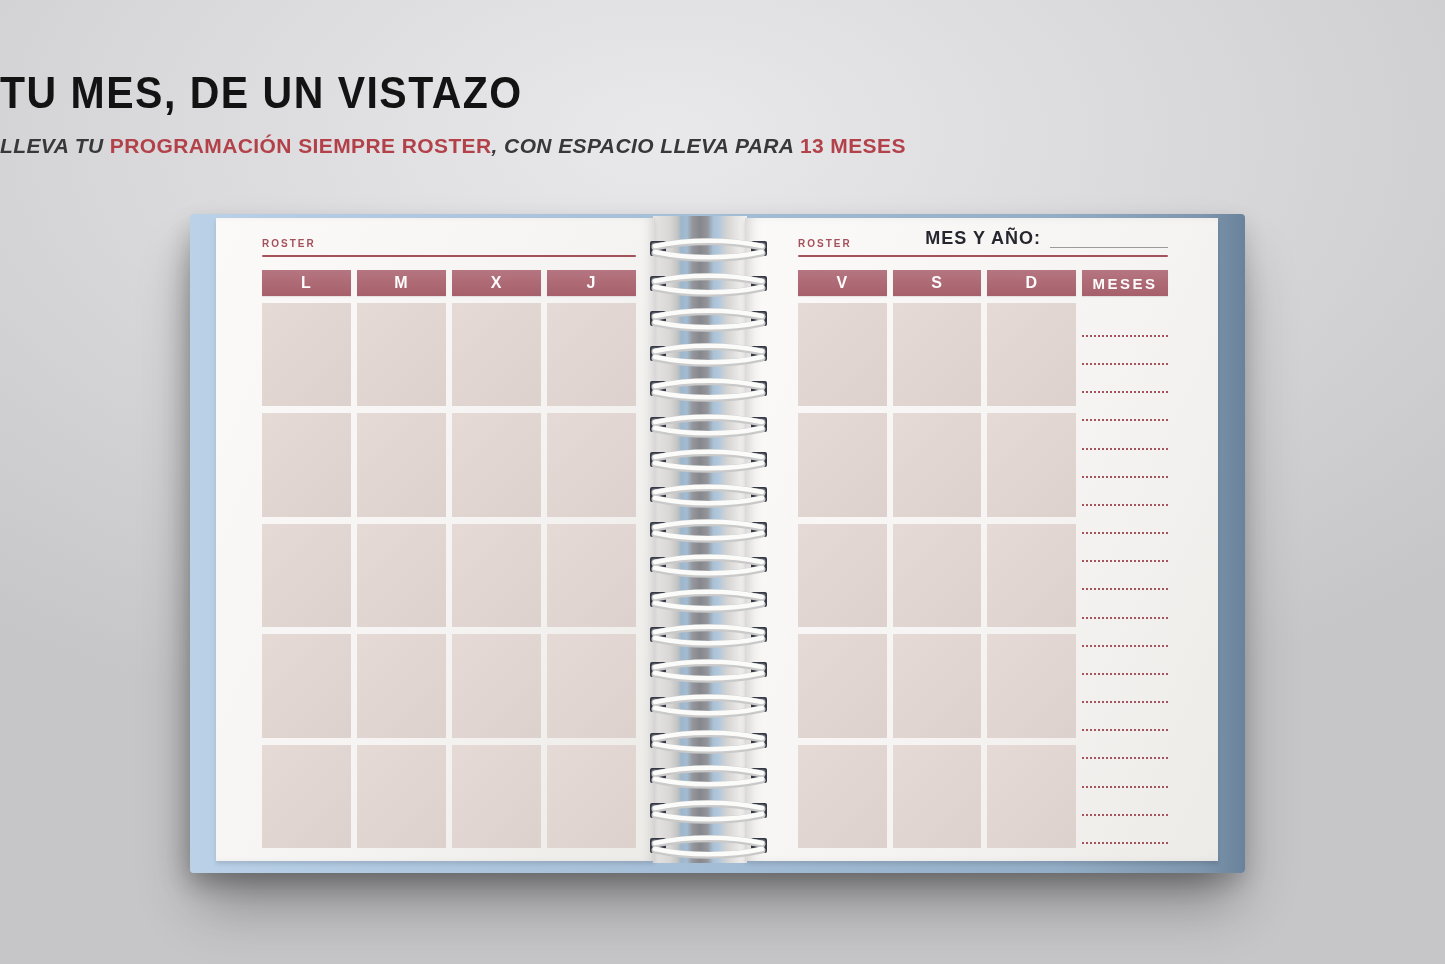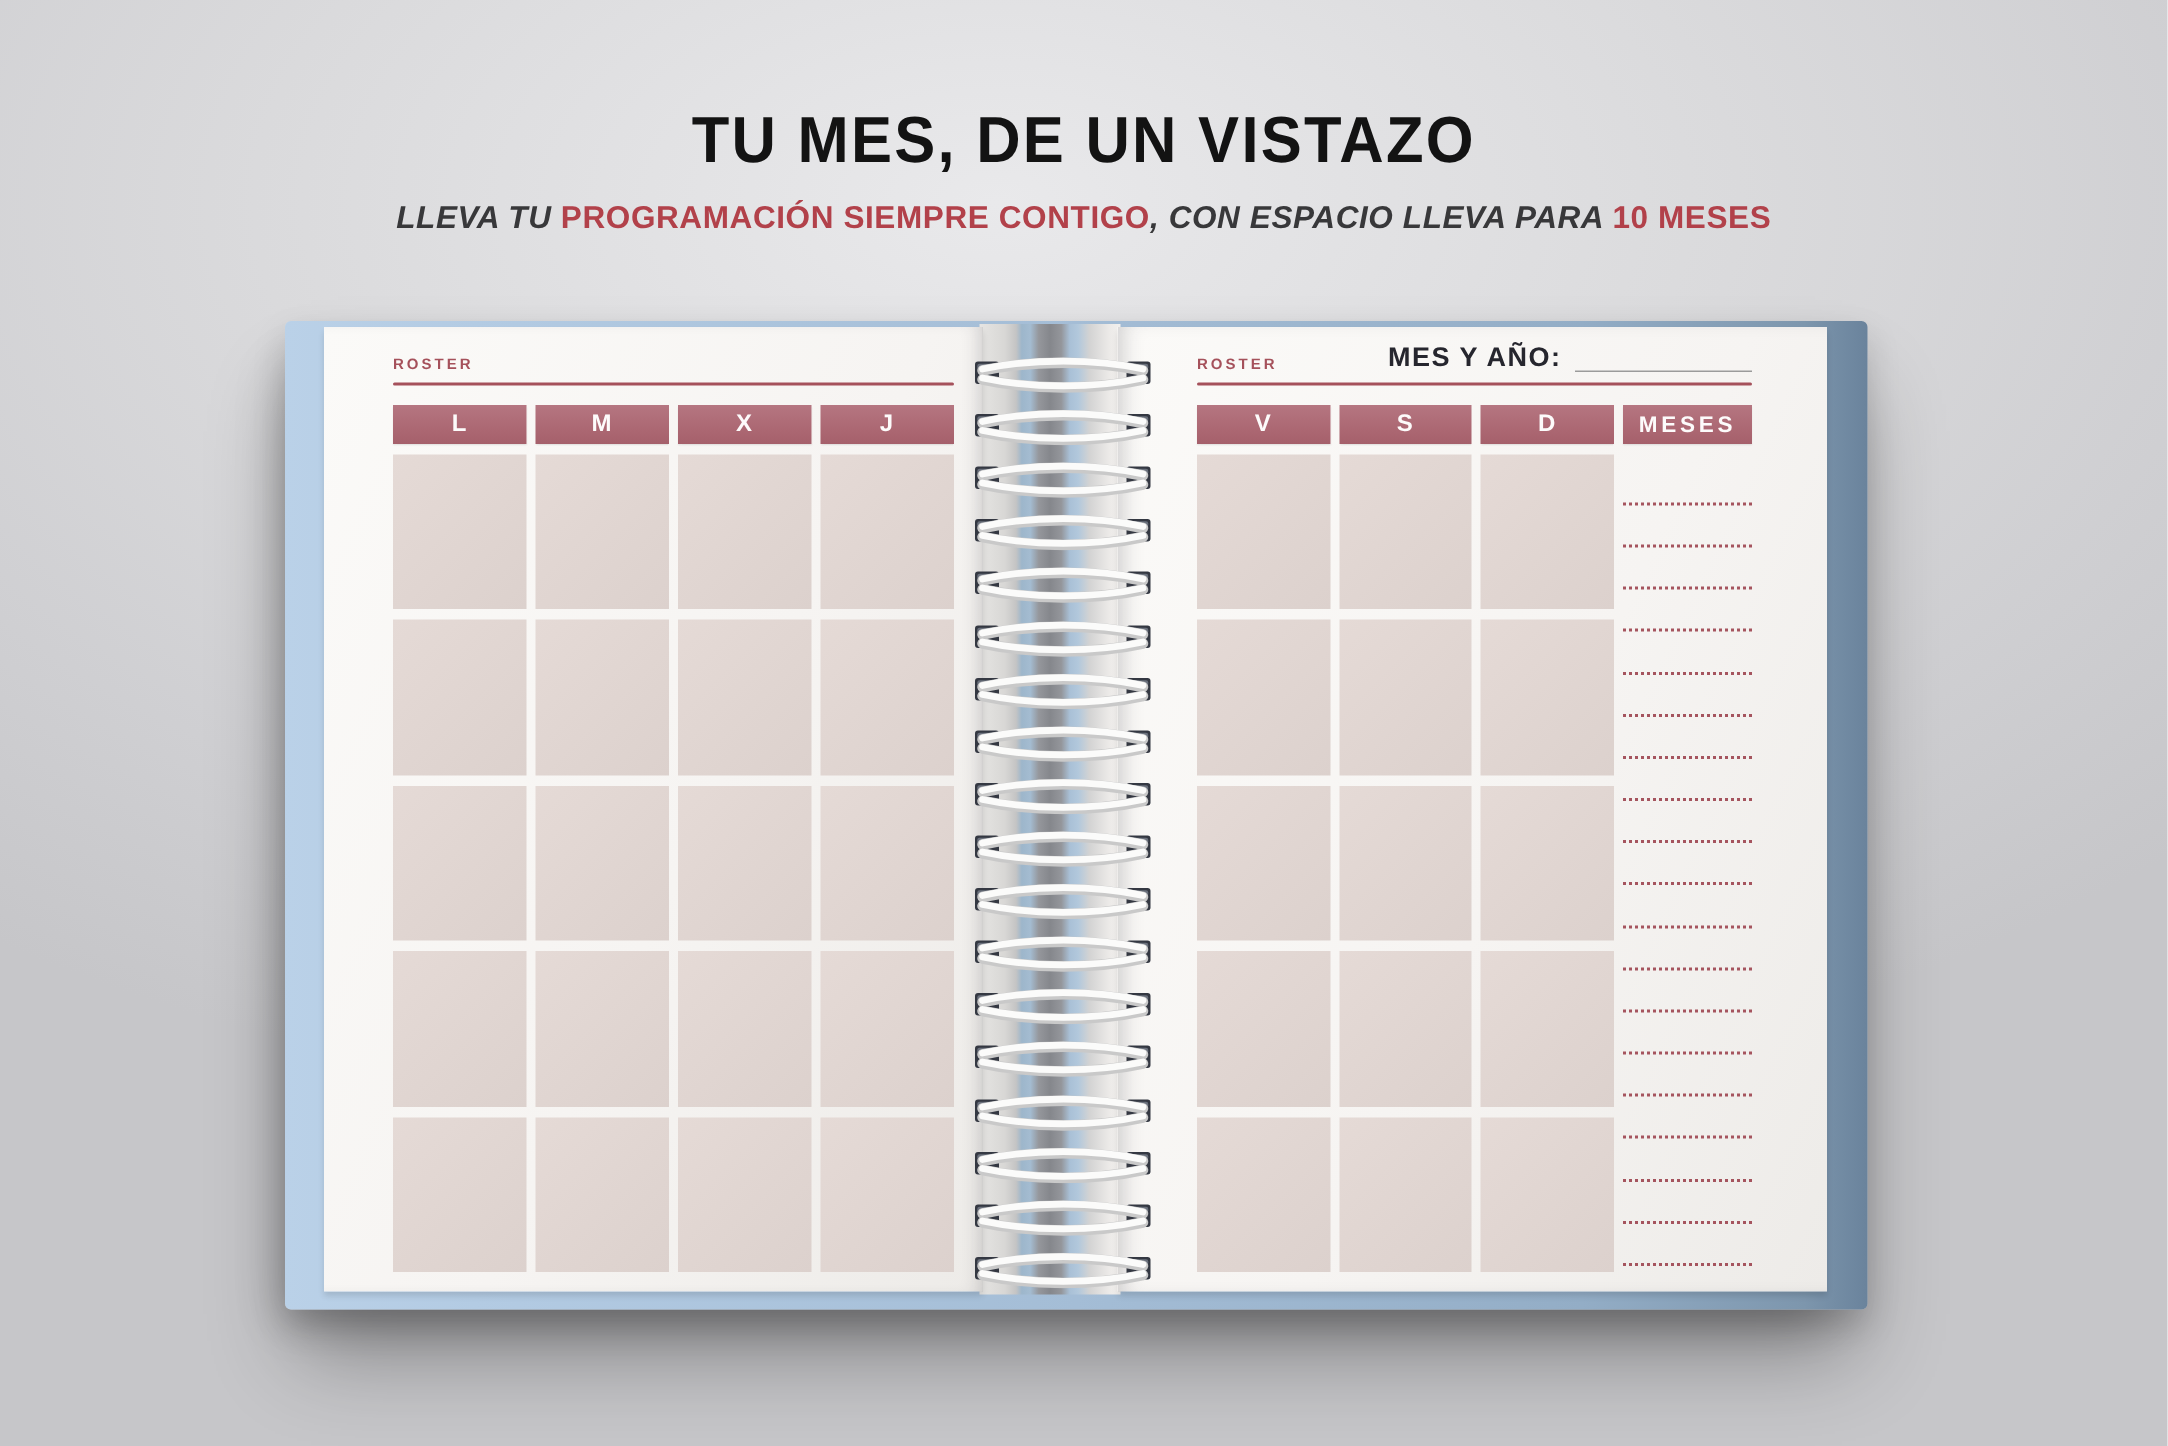--- a/index.html
+++ b/index.html
@@ -5,21 +5,21 @@
   * { margin:0; padding:0; box-sizing:border-box; }
   html,body { width:1445px; height:964px; overflow:hidden; }
   body {
     font-family:"Liberation Sans", sans-serif;
     background:
       radial-gradient(1100px 620px at 46% 14%, #e9e9eb 0%, #dadadc 45%, #cfcfd2 75%, #c6c6c9 100%);
     position:relative;
   }
 
   
-  .hero { position:absolute; left:0; top:0; width:100%; text-align:center; }
+  .hero { position:absolute; left:0; top:0; width:100%; text-align:left; }
   .hero-title {
     margin-top:70px;
     font-size:41px; font-weight:700; letter-spacing:1.5px;
     color:#131313;
     transform:scaleY(1.06);
   }
   .hero-subtitle {
     margin-top:17px;
     font-size:21px; font-weight:700; letter-spacing:0.4px;
     color:#38383a;
@@ -100,21 +100,21 @@
     display:flex; flex-direction:column; justify-content:space-between;
     padding-top:32px; padding-bottom:4px;
   }
   .notes-line { border-bottom:2px dotted #a5545e; height:0; }
 </style>
 </head>
 <body>
 
 <div class="hero">
   <div class="hero-title">TU MES, DE UN VISTAZO</div>
-  <div class="hero-subtitle"><span class="seg-dark">LLEVA TU </span><span class="seg-red">PROGRAMACIÓN SIEMPRE CONTIGO</span><span class="seg-dark">, CON ESPACIO LLEVA PARA </span><span class="seg-red">10 MESES</span></div>
+  <div class="hero-subtitle"><span class="seg-dark">LLEVA TU </span><span class="seg-red">PROGRAMACIÓN SIEMPRE ROSTER</span><span class="seg-dark">, CON ESPACIO LLEVA PARA </span><span class="seg-red">13 MESES</span></div>
 </div>
 
 <div class="notebook">
   <div class="cover"></div>
   <div class="gutter"></div>
 
   <div class="page page-left">
     <div class="page-toprow">
       <span class="page-label">ROSTER</span>
     </div>

